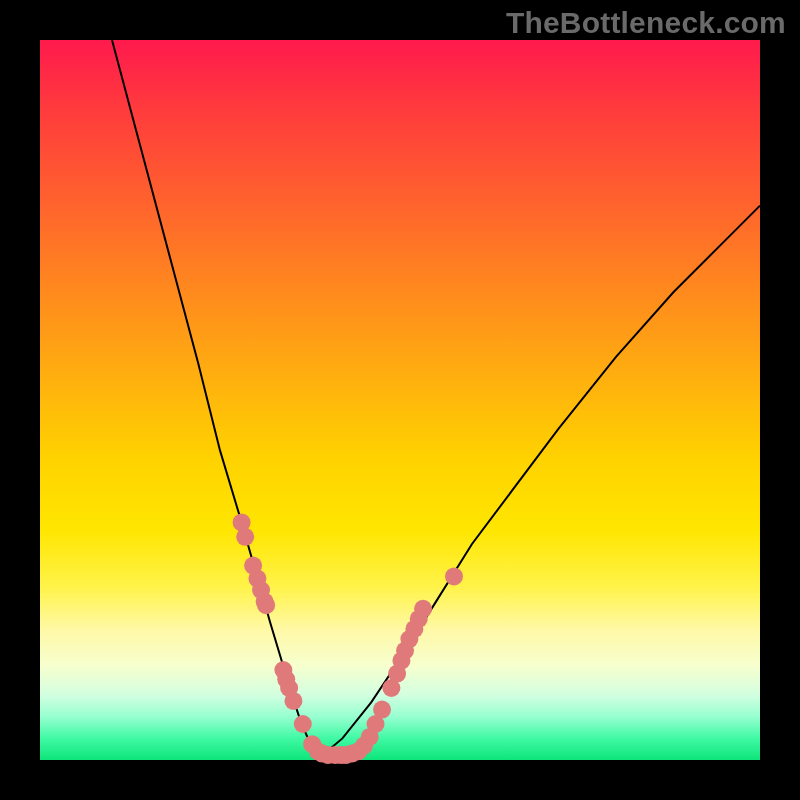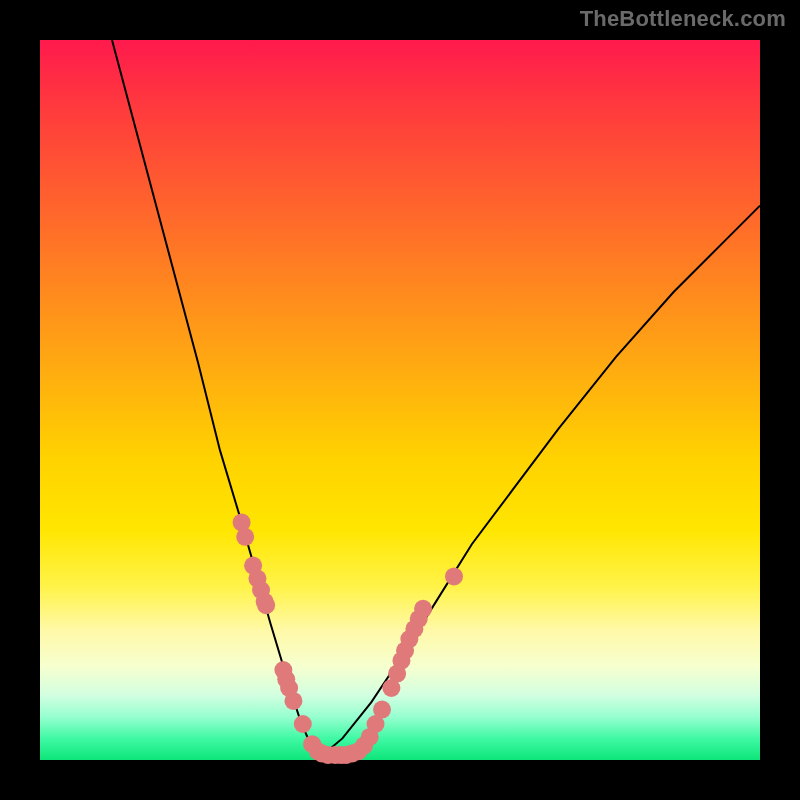--- a/index.html
+++ b/index.html
@@ -35,21 +35,21 @@
       #f6ffcf 87%,
       #d2ffe0 91%,
       #96ffd0 94%,
       #40f9a4 97%,
       #0de57a 100%);
   }
   .watermark {
     position: absolute;
     top: 6px;
     right: 14px;
-    font-size: 22px;
+    font-size: 30px;
     font-weight: 600;
     color: #6a6a6a;
     letter-spacing: 0.2px;
   }
   svg.curves {
     position: absolute;
     left: 0;
     top: 0;
     width: 720px;
     height: 720px;

